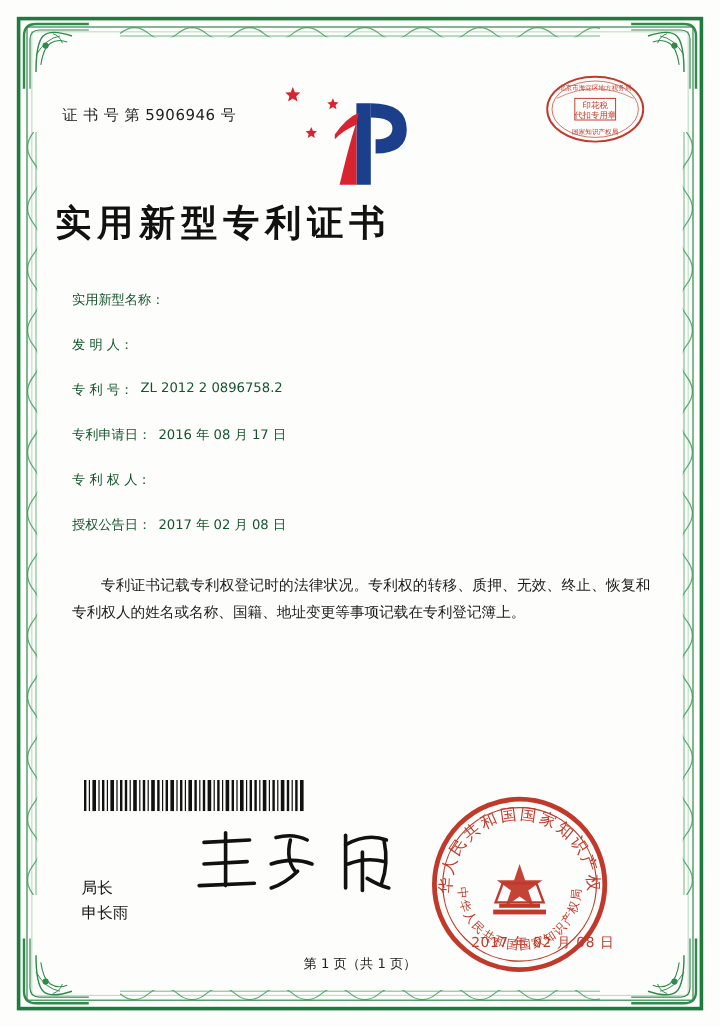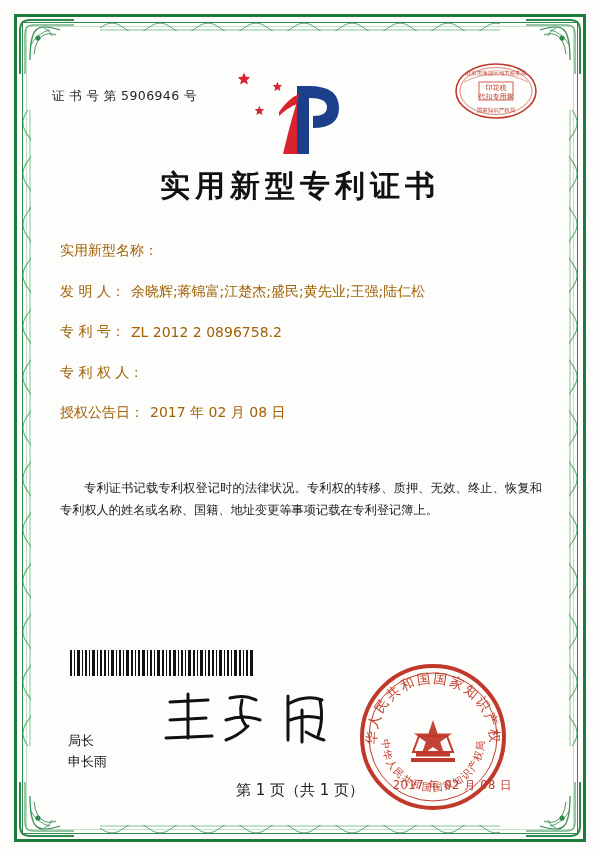--- a/index.html
+++ b/index.html
@@ -114,41 +114,40 @@
     height: 62px;
   }
   .seal-top svg { display: block; }
 
   
   .doc-title {
     position: absolute;
     left: 0;
     right: 0;
     top: 120px;
-    text-align: center;
     font-family: "DejaVu Serif", "Liberation Serif", serif;
     font-size: 30px;
     font-weight: bold;
     letter-spacing: 5px;
     color: #111;
   }
 
   
   .fields {
     position: absolute;
     left: 14px;
     right: 10px;
     top: 196px;
   }
   .field-row {
     display: flex;
-    align-items: center;
+    align-items: flex-start;
     margin-bottom: 22.5px;
-    font-size: 14px;
-    color: #a16207;
+    font-size: 11px;
+    color: #14532d;
   }
   .field-label {
     white-space: nowrap;
     margin-right: 6px;
   }
   .field-value {
     flex: 1;
     white-space: nowrap;
     overflow: hidden;
   }
@@ -214,23 +213,23 @@
     color: #c0392b;
     letter-spacing: 0.5px;
     white-space: nowrap;
   }
 
   
   .page-footer {
     position: absolute;
     left: 0;
     right: 0;
-    bottom: 16px;
+    bottom: 5px;
     text-align: center;
-    font-size: 15px;
+    font-size: 11px;
     color: #222;
   }
 </style>
 </head>
 <body>
 
 <div class="certificate">
 
   <div class="border-outer"></div>
   <div class="border-inner"></div>
@@ -342,25 +341,28 @@
     </div>
 
     <div class="doc-title">实用新型专利证书</div>
 
     <div class="fields">
       <div class="field-row">
         <span class="field-label">实用新型名称：</span>
       </div>
       <div class="field-row">
         <span class="field-label">发 明 人：</span>
-        <span class="field-value">余晓辉;蒋锦富;江楚杰;盛民;黄先业;王强;陆仁松</span>
       </div>
       <div class="field-row">
         <span class="field-label">专 利 号：</span>
         <span class="field-value">ZL 2012 2 0896758.2</span>
+      </div>
+      <div class="field-row">
+        <span class="field-label">专利申请日：</span>
+        <span class="field-value">2016 年 08 月 17 日</span>
       </div>
       <div class="field-row">
         <span class="field-label">专 利 权 人：</span>
       </div>
       <div class="field-row">
         <span class="field-label">授权公告日：</span>
         <span class="field-value">2017 年 02 月 08 日</span>
       </div>
     </div>
 

